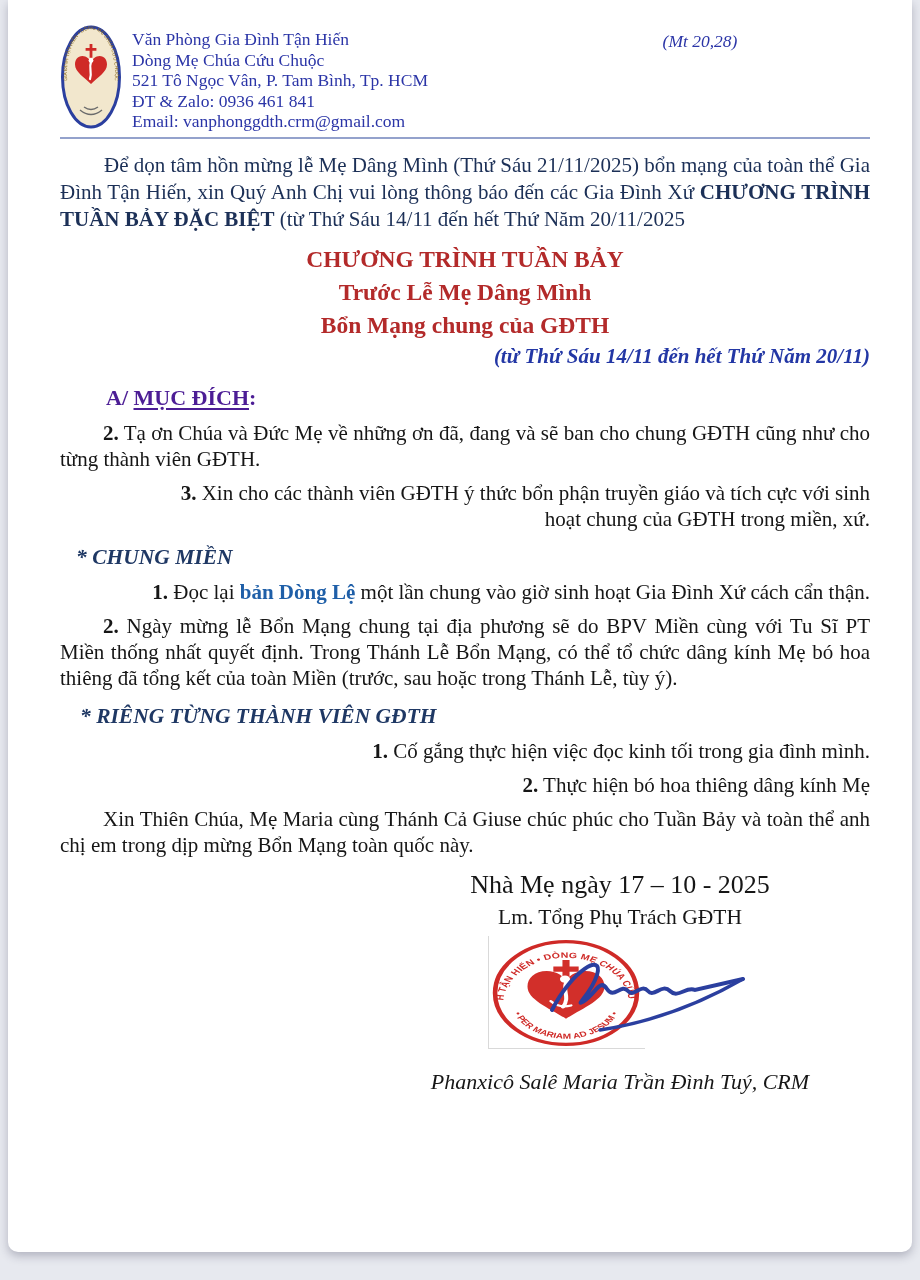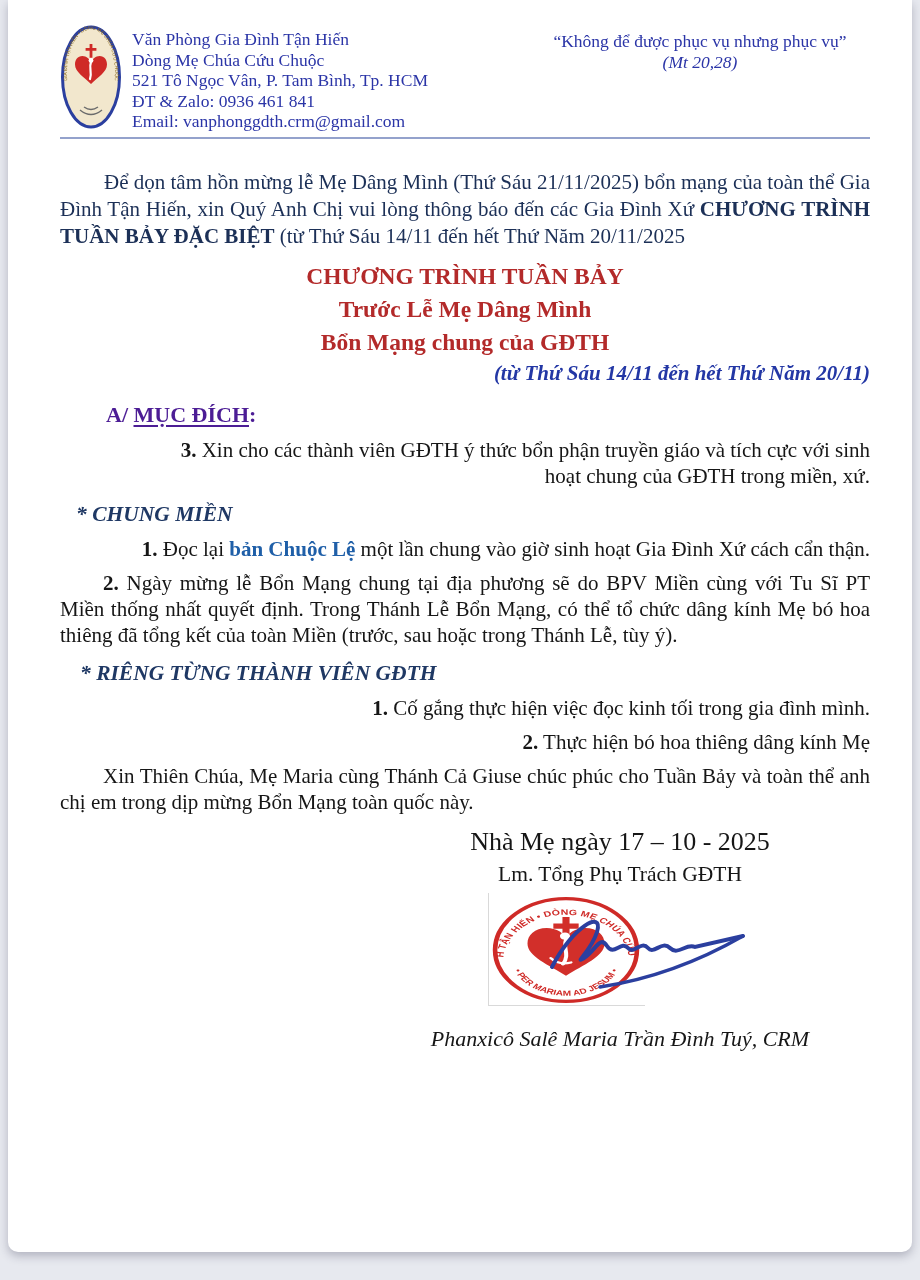--- a/index.html
+++ b/index.html
@@ -16,21 +16,21 @@
     box-sizing:border-box;padding:24px 42px 0 52px;overflow:hidden;
   }
   
   .hdr{display:flex;justify-content:space-between;align-items:flex-start;}
   .hdr-left{display:flex;gap:10px;}
   .org{color:#2b35a7;font-size:17.5px;line-height:20.5px;padding-top:5px;}
   .hdr-right{color:#2b35a7;font-size:17.5px;line-height:21px;text-align:center;width:340px;padding-top:7px;}
   .quote-ref{font-style:italic;}
   .rule{border-bottom:2px solid #94a2cc;margin-top:5px;}
   
-  .intro{color:#1c3057;font-size:21px;line-height:27px;text-align:justify;text-indent:44px;margin:30px 0 0;}
+  .intro{color:#1c3057;font-size:21px;line-height:27px;text-align:justify;text-indent:44px;margin:13px 0 0;}
   
   .title-block{text-align:center;margin-top:10px;}
   .title-line{color:#b32a2a;font-weight:bold;font-size:23.5px;line-height:33px;}
   .title-sub{color:#2337a5;font-weight:bold;font-style:italic;font-size:21px;line-height:28px;text-align:right;}
   
   .sec-head{color:#4c1d95;font-weight:bold;font-size:22px;line-height:28px;margin:14px 0 0 46px;}
   .sec-head.flush{margin-left:2px;}
   .u{text-decoration:underline;text-underline-offset:3px;}
   p.item{font-size:21px;line-height:26px;color:#161616;text-align:justify;text-indent:43px;margin:8px 0 0;}
   p.item .num{font-weight:bold;}
@@ -73,44 +73,44 @@
       </svg>
       <div class="org">
         <div>Văn Phòng Gia Đình Tận Hiến</div>
         <div>Dòng Mẹ Chúa Cứu Chuộc</div>
         <div>521 Tô Ngọc Vân, P. Tam Bình, Tp. HCM</div>
         <div>ĐT &amp; Zalo: 0936 461 841</div>
         <div>Email: vanphonggdth.crm@gmail.com</div>
       </div>
     </div>
     <div class="hdr-right">
-      <div>“Không để được phục vụ nhưng phục vụ”</div>
       <div class="quote-ref">(Mt 20,28)</div>
     </div>
   </header>
 
   <div class="rule"></div>
 
   <p class="intro"><span>Để dọn tâm hồn mừng lễ Mẹ Dâng Mình (Thứ Sáu 21/11/2025) bổn mạng của toàn thể Gia Đình Tận Hiến, xin Quý Anh Chị vui lòng thông báo đến các Gia Đình Xứ </span><b>CHƯƠNG TRÌNH TUẦN BẢY ĐẶC BIỆT</b><span> (từ Thứ Sáu 14/11 đến hết Thứ Năm 20/11/2025</span></p>
 
   <div class="title-block">
     <div class="title-line">CHƯƠNG TRÌNH TUẦN BẢY</div>
     <div class="title-line">Trước Lễ Mẹ Dâng Mình</div>
     <div class="title-line">Bổn Mạng chung của GĐTH</div>
     <div class="title-sub">(từ Thứ Sáu 14/11 đến hết Thứ Năm 20/11)</div>
   </div>
 
   <div class="sec-head"><span>A/ </span><span class="u">MỤC ĐÍCH</span><span>:</span></div>
 
+  <p class="item"><span class="num">2.</span><span> Tạ ơn Chúa và Đức Mẹ về những ơn đã, đang và sẽ ban cho chung GĐTH cũng như cho từng thành viên GĐTH.</span></p>
   <p class="item deep noj"><span class="num">3.</span><span> Xin cho các thành viên GĐTH ý thức bổn phận truyền giáo và tích cực với sinh hoạt chung của GĐTH trong miền, xứ.</span></p>
 
 
   <div class="star-head">* CHUNG MIỀN</div>
 
-  <p class="item noj"><span class="num">1.</span><span> Đọc lại </span><span class="em-blue">bản Chuộc Lệ</span><span> một lần chung vào giờ sinh hoạt Gia Đình Xứ cách cẩn thận.</span></p>
+  <p class="item noj"><span class="num">1.</span><span> Đọc lại </span><span class="em-blue">bản Dòng Lệ</span><span> một lần chung vào giờ sinh hoạt Gia Đình Xứ cách cẩn thận.</span></p>
 
   <p class="item"><span class="num">2.</span><span> Ngày mừng lễ Bổn Mạng chung tại địa phương sẽ do BPV Miền cùng với Tu Sĩ PT Miền thống nhất quyết định. Trong Thánh Lễ Bổn Mạng, có thể tổ chức dâng kính Mẹ bó hoa thiêng đã tổng kết của toàn Miền (trước, sau hoặc trong Thánh Lễ, tùy ý).</span></p>
 
   <div class="star-head s2">* RIÊNG TỪNG THÀNH VIÊN GĐTH</div>
 
   <p class="item noj"><span class="num">1.</span><span> Cố gắng thực hiện việc đọc kinh tối trong gia đình mình.</span></p>
   <p class="item noj"><span class="num">2.</span><span> Thực hiện bó hoa thiêng dâng kính Mẹ</span></p>
 
   <p class="item">Xin Thiên Chúa, Mẹ Maria cùng Thánh Cả Giuse chúc phúc cho Tuần Bảy và toàn thể anh chị em trong dịp mừng Bổn Mạng toàn quốc này.</p>
 

